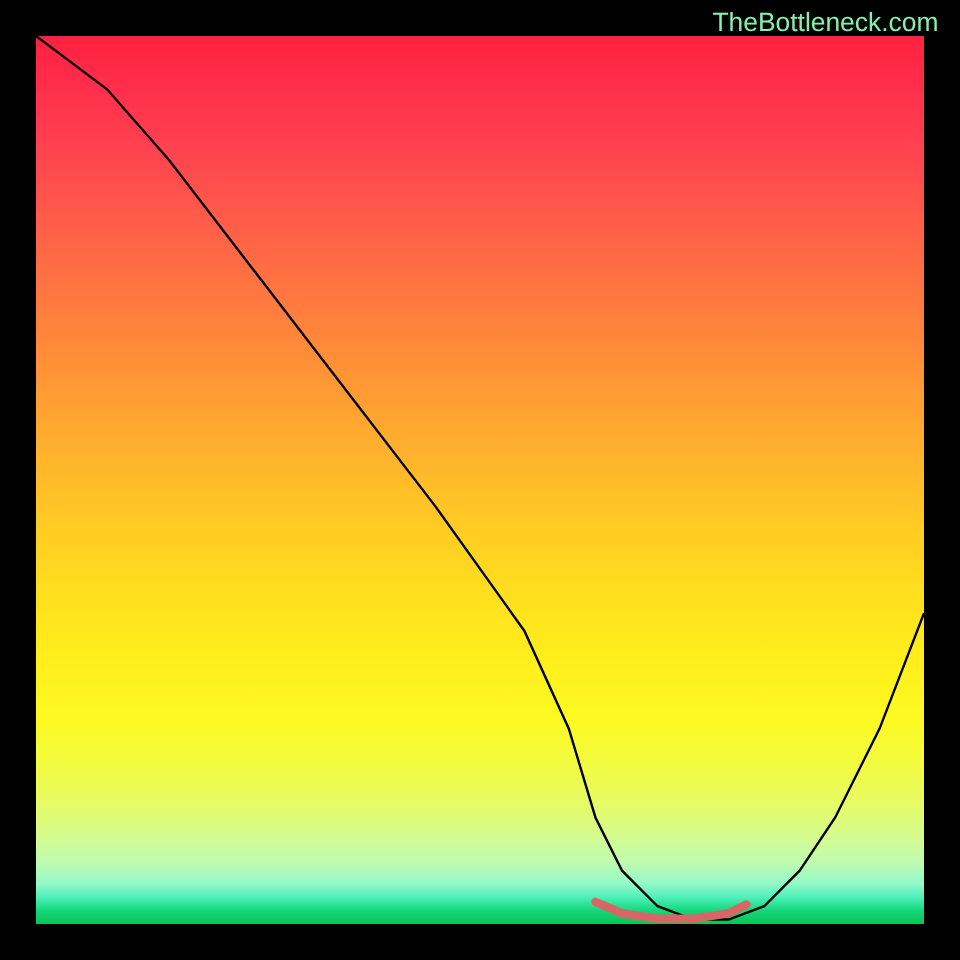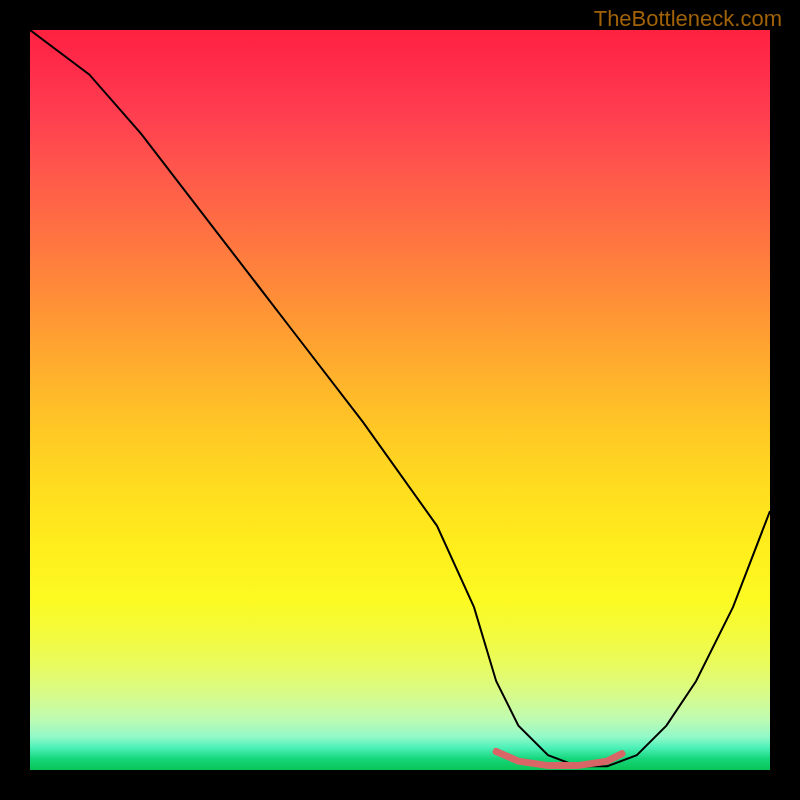--- a/index.html
+++ b/index.html
@@ -7,21 +7,21 @@
       width: 800px;
       height: 800px;
       background: #000;
       position: relative;
       font-family: Arial, sans-serif;
     }
     .watermark {
       position: absolute;
       top: 6px;
       right: 18px;
-      color: #a16207;
+      color: #86efac;
       font-size: 22px;
       font-weight: 500;
       z-index: 10;
     }
     .chart-container {
       position: absolute;
       left: 30px;
       top: 30px;
       width: 740px;
       height: 740px;

